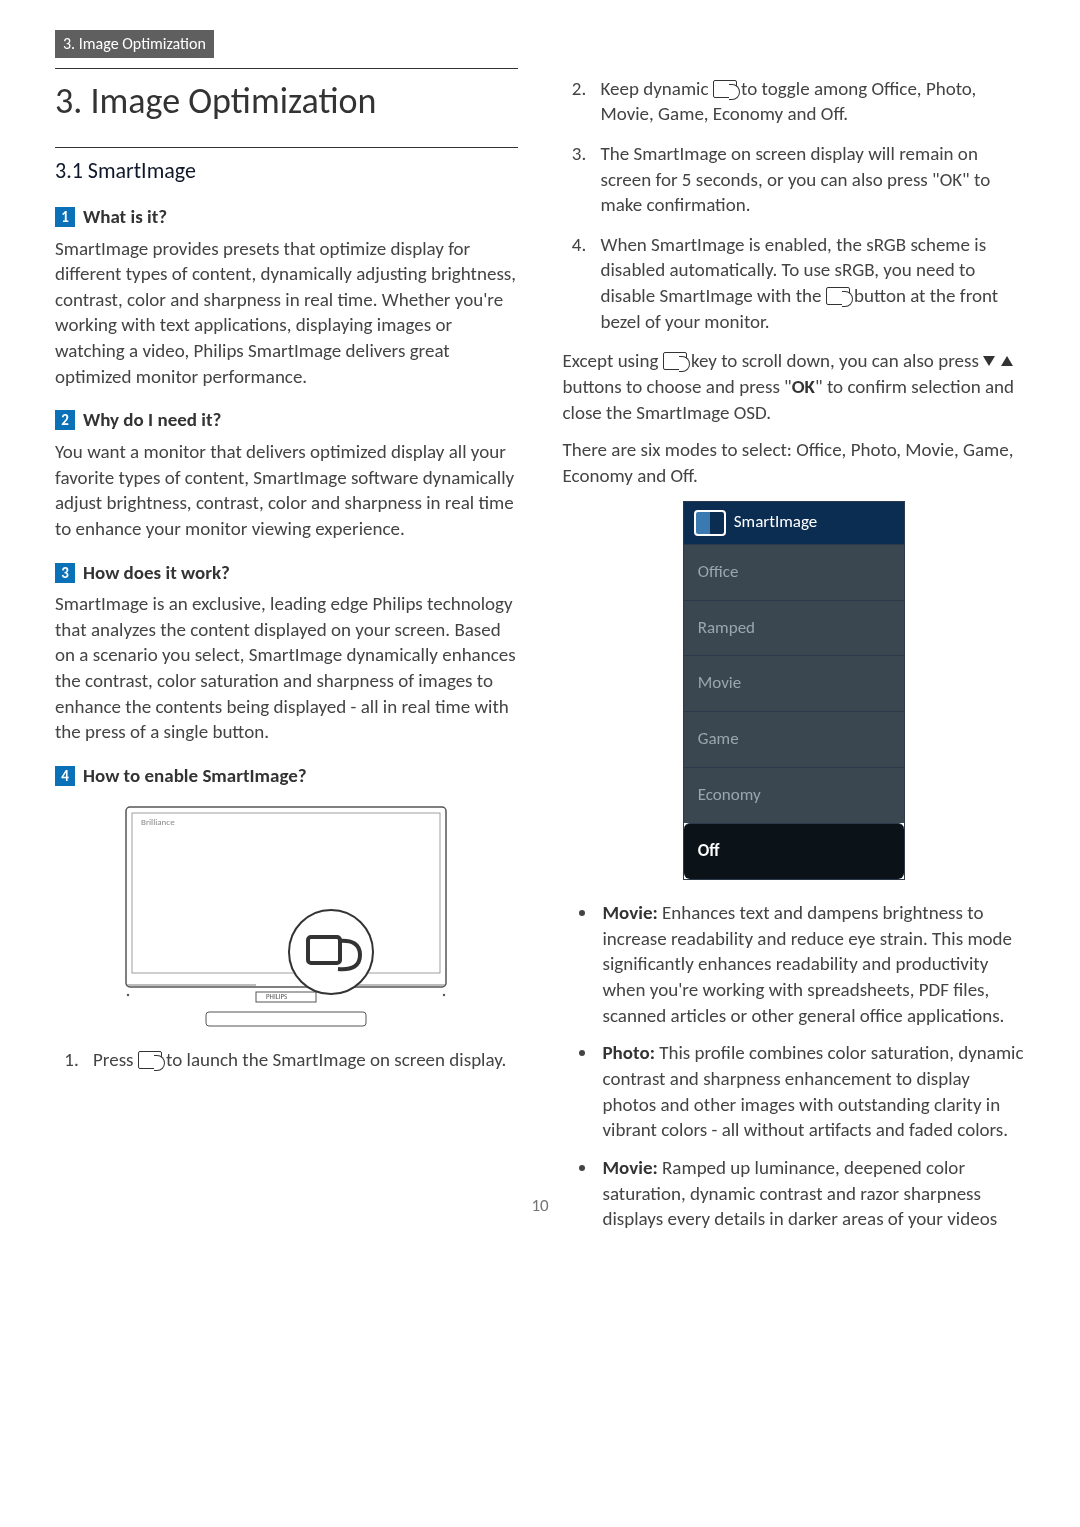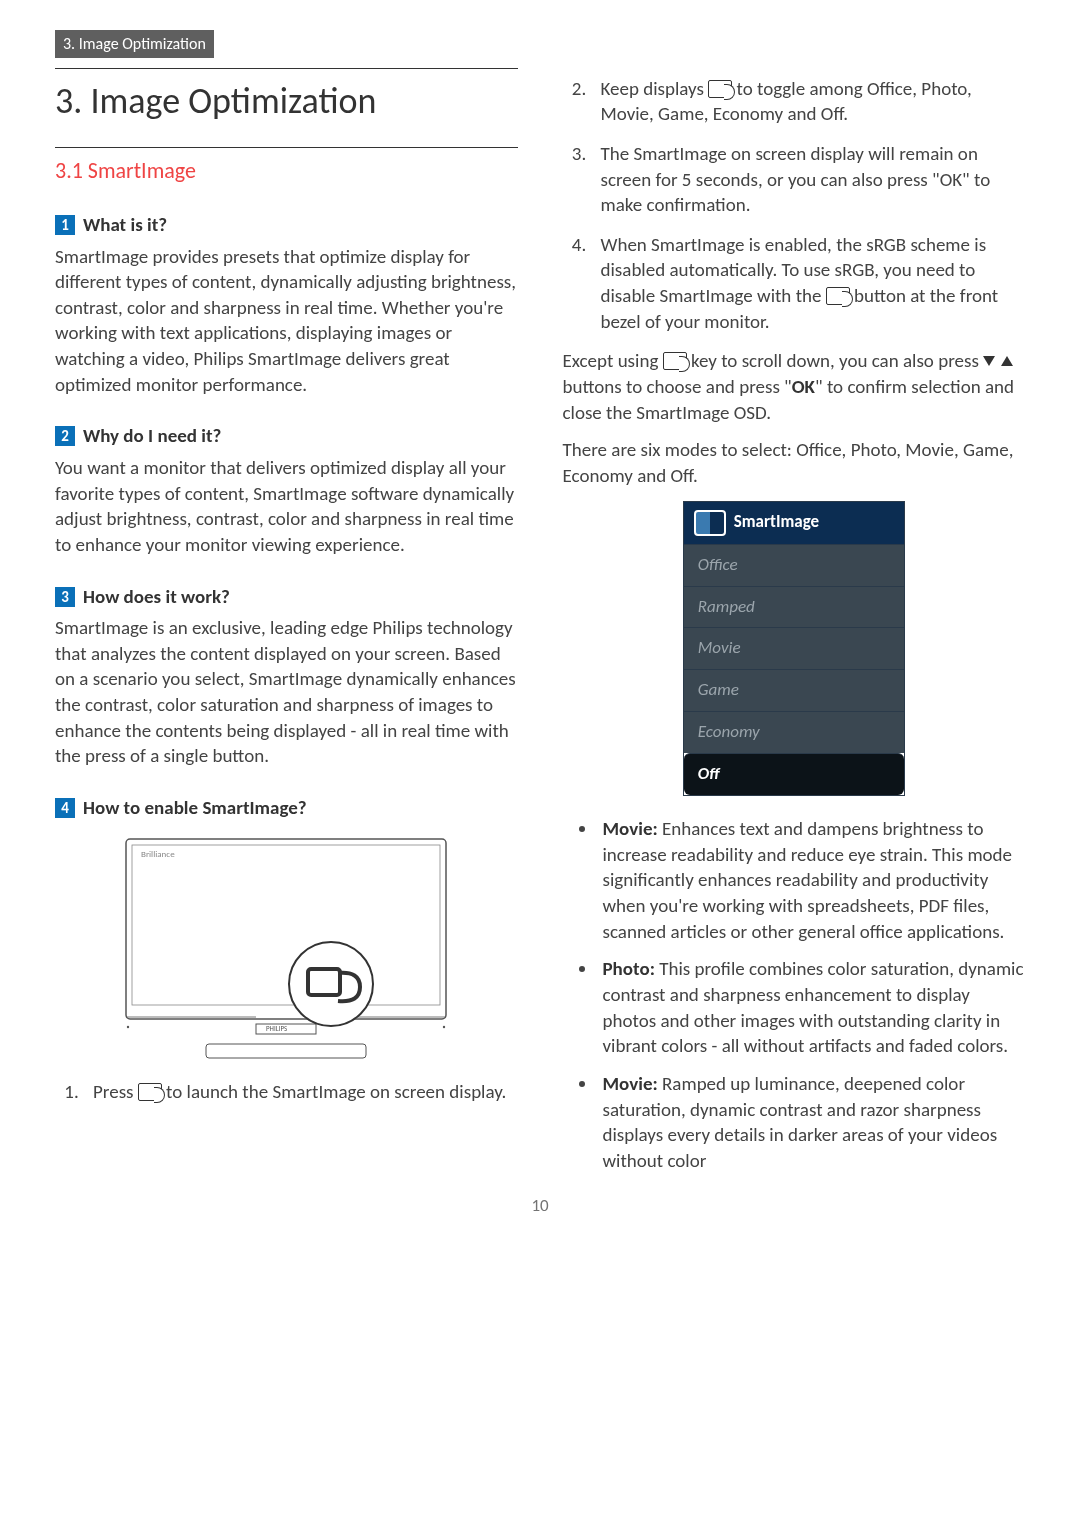--- a/index.html
+++ b/index.html
@@ -39,41 +39,41 @@
     font-weight: 400;
     margin: 10px 0 18px 0;
     color: #333;
     border-top: 1.5px solid #333;
     padding-top: 8px;
   }
   h2.section {
     font-size: 22px;
     font-weight: 400;
     margin: 22px 0 10px 0;
-    color: #ef4444;
+    color: #0f172a;
     border-top: 1px solid #333;
     padding-top: 8px;
   }
   .numbox {
     display: inline-block;
     background: #0a70b8;
     color: #fff;
     font-weight: bold;
     font-size: 15px;
     width: 20px;
     height: 20px;
     text-align: center;
     line-height: 20px;
     margin-right: 8px;
     vertical-align: 1px;
   }
   .q-heading {
     font-weight: 600;
     color: #333;
-    margin: 26px 0 6px 0;
+    margin: 18px 0 6px 0;
   }
   p {
     margin: 6px 0 12px 0;
   }
   ol {
     margin: 6px 0 12px 0;
     padding-left: 28px;
   }
   ol > li {
     padding-left: 10px;
@@ -124,40 +124,39 @@
   }
   .osd-menu {
     width: 220px;
     margin: 12px auto 20px auto;
     border: 1px solid #2a3a4a;
     font-size: 17px;
   }
   .osd-title {
     background: #0c2d52;
     color: #fff;
-    font-weight: 700;
+    font-weight: 400;
     padding: 8px 10px;
     display: flex;
     align-items: center;
     gap: 8px;
   }
   .osd-title-icon {
     width: 28px;
     height: 22px;
     border: 2px solid #fff;
     border-radius: 4px;
     position: relative;
     background: linear-gradient(90deg, #3a7ab0 50%, #0c2d52 50%);
   }
   .osd-item {
     background: #3a4751;
     color: #9ba5ac;
-    padding: 9px 14px;
+    padding: 16px 14px;
     border-top: 1px solid #2a3a4a;
-    font-style: italic;
   }
   .osd-item.selected {
     background: #0c1318;
     color: #fff;
     font-weight: 600;
     border-radius: 6px;
   }
   .page-num {
     position: absolute;
     bottom: 18px;
@@ -218,21 +217,21 @@
       <ol>
         <li>
           <span>Press </span><span class="icon-si"></span><span> to launch the SmartImage on screen display.</span>
         </li>
       </ol>
     </div>
 
     <div class="col" style="padding-top:12px;">
       <ol start="2">
         <li>
-          <span>Keep displays </span><span class="icon-si"></span><span> to toggle among Office, Photo, Movie, Game, Economy and Off.</span>
+          <span>Keep dynamic </span><span class="icon-si"></span><span> to toggle among Office, Photo, Movie, Game, Economy and Off.</span>
         </li>
         <li>The SmartImage on screen display will remain on screen for 5 seconds, or you can also press "OK" to make confirmation.</li>
         <li>
           <span>When SmartImage is enabled, the sRGB scheme is disabled automatically. To use sRGB, you need to disable SmartImage with the </span><span class="icon-si"></span><span> button at the front bezel of your monitor.</span>
         </li>
       </ol>
 
       <p>
         <span>Except using </span><span class="icon-si"></span><span> key to scroll down, you can also press </span><span class="tri-down"></span> <span class="tri-up"></span><span> buttons to choose and press "</span><span class="bold">OK</span><span>" to confirm selection and close the SmartImage OSD.</span>
       </p>

